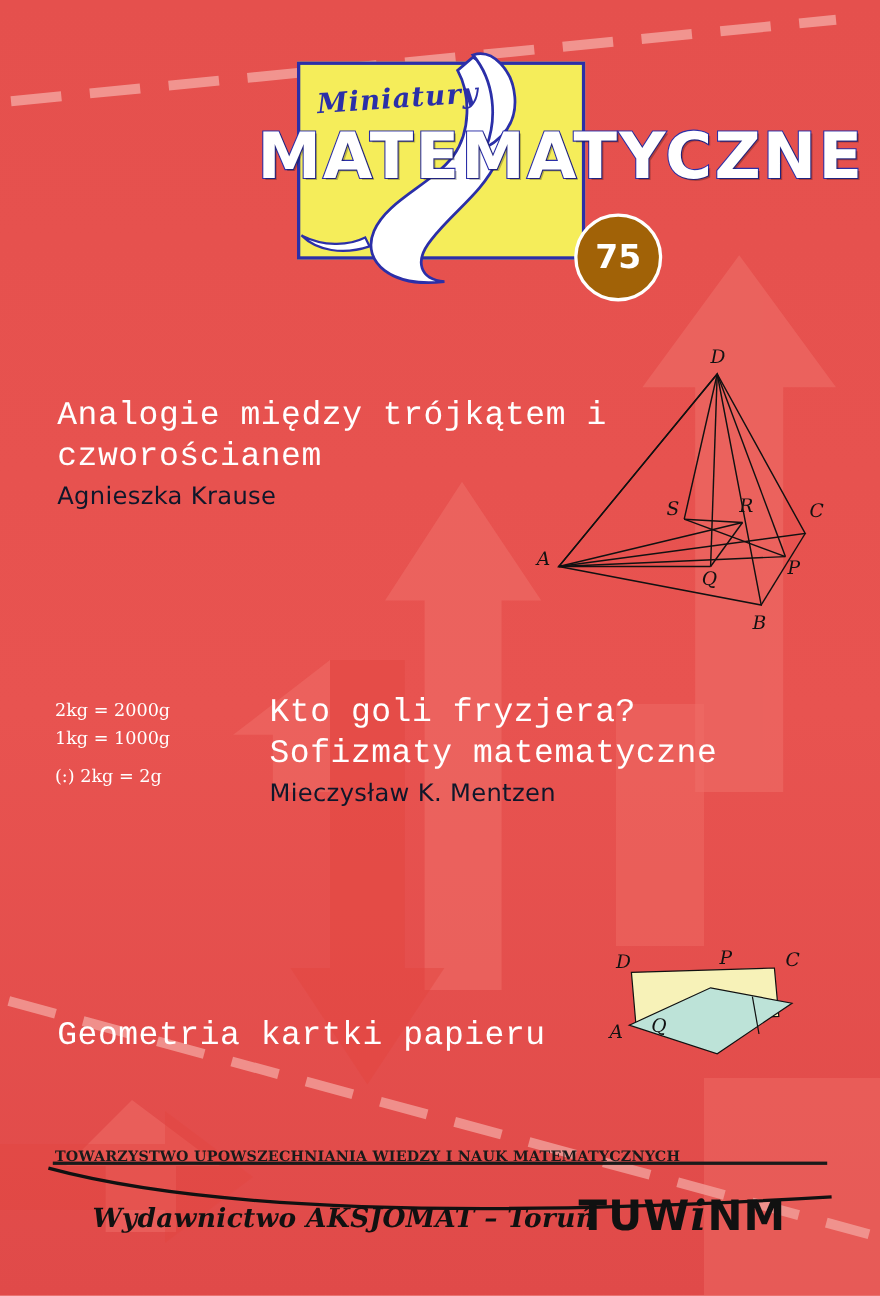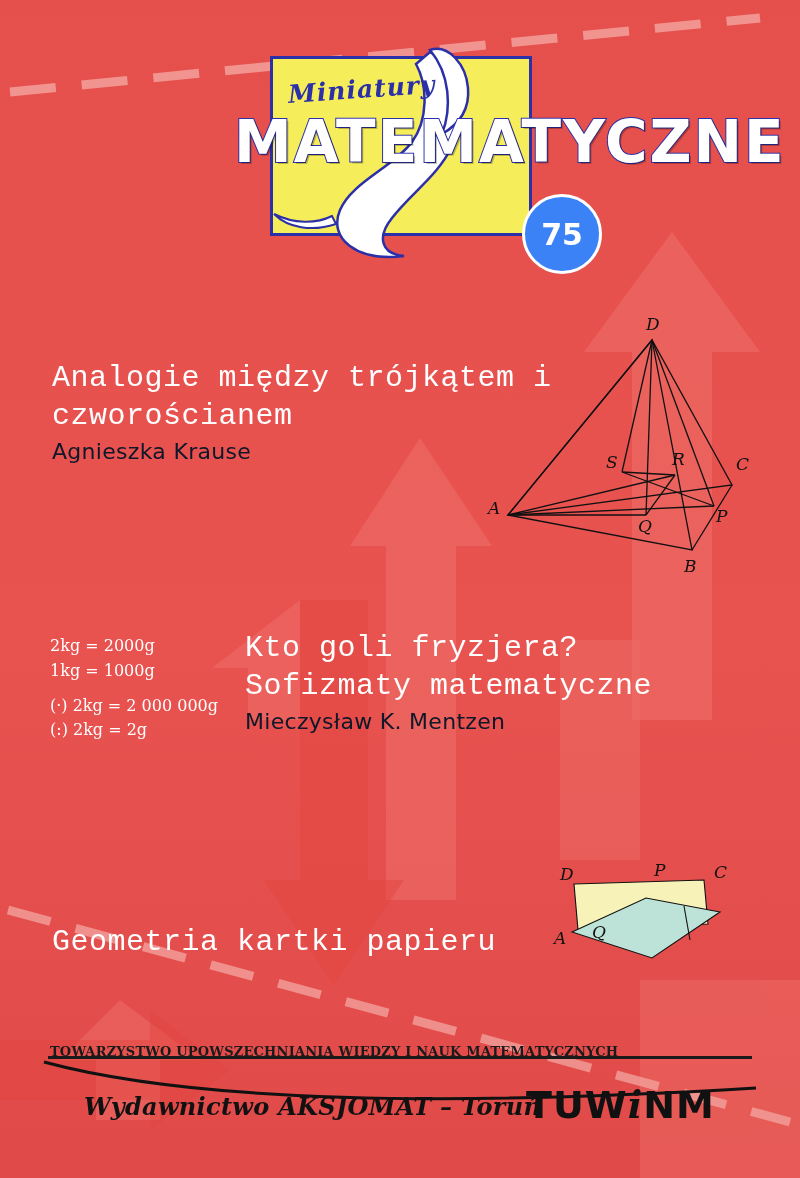--- a/index.html
+++ b/index.html
@@ -68,21 +68,21 @@
     paint-order: stroke fill;
     text-shadow: 2px 2px 0 rgba(0,0,0,0.25);
   }
   .issue-badge {
     position: absolute;
     left: 306px;
     top: 152px;
     width: 74px;
     height: 74px;
     border-radius: 50%;
-    background: #3b82f6;
+    background: #a16207;
     border: 3px solid #ffffff;
     color: #ffffff;
     font-size: 30px;
     font-weight: bold;
     display: flex;
     align-items: center;
     justify-content: center;
     font-family: "DejaVu Sans", sans-serif;
   }
 
@@ -302,21 +302,20 @@
       <text class="fig-label" x="168" y="222">Q</text>
       <text class="fig-label" x="246" y="212">P</text>
       <text class="fig-label" x="214" y="262">B</text>
     </svg>
   </div>
 
   <div class="equations">
     <div class="eq">2kg = 2000g</div>
     <div class="eq">1kg = 1000g</div>
     <div class="gap"></div>
-    <div class="eq">(·) 2kg = 2 000 000g</div>
     <div class="eq">(:) 2kg = 2g</div>
   </div>
 
   <div class="article" id="article-2">
     <div class="art-title">Kto goli fryzjera? Sofizmaty matematyczne</div>
     <div class="art-author">Mieczysław K. Mentzen</div>
   </div>
 
   <div class="article" id="article-3">
     <div class="art-title">Geometria kartki papieru</div>

